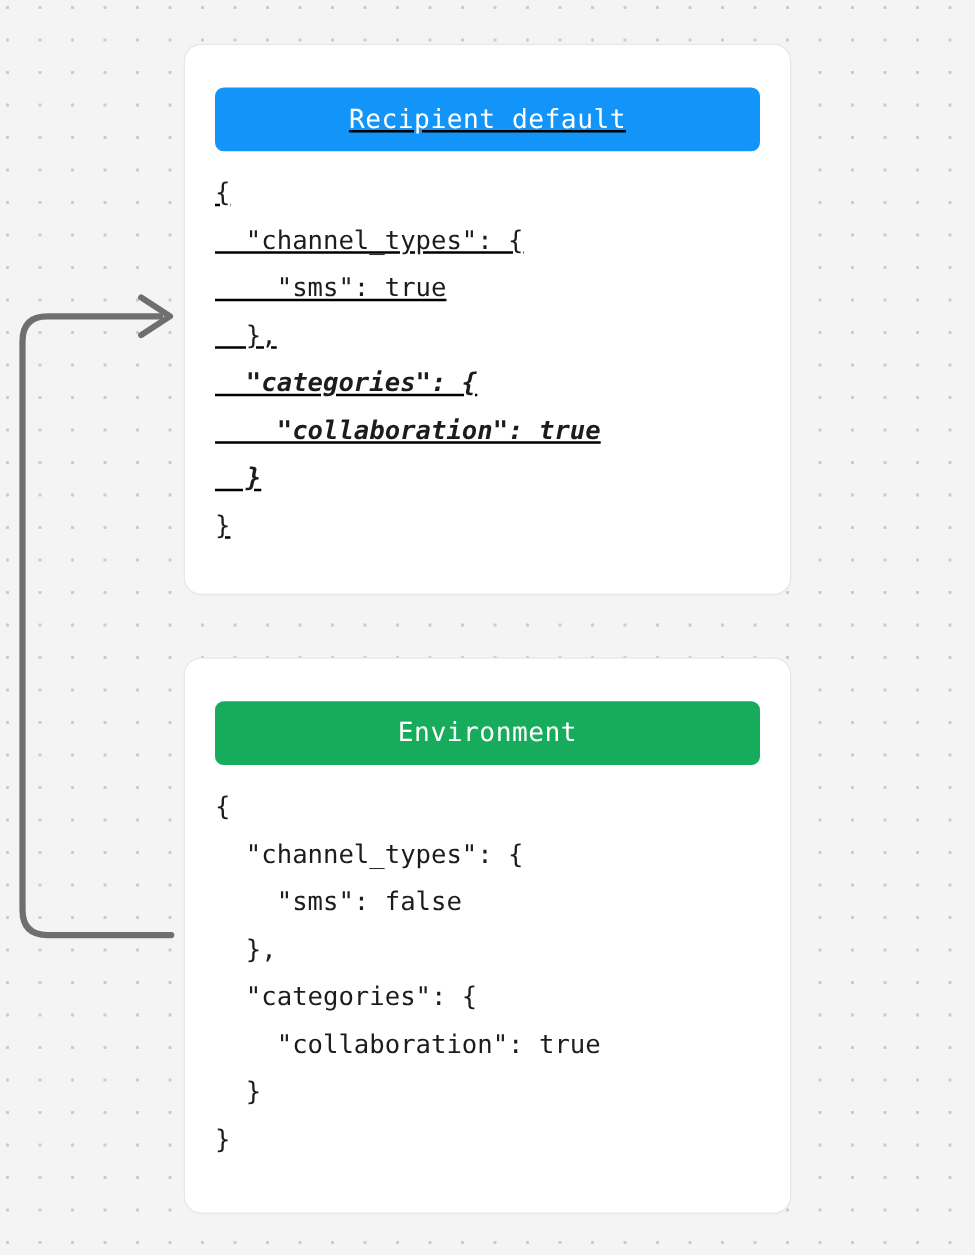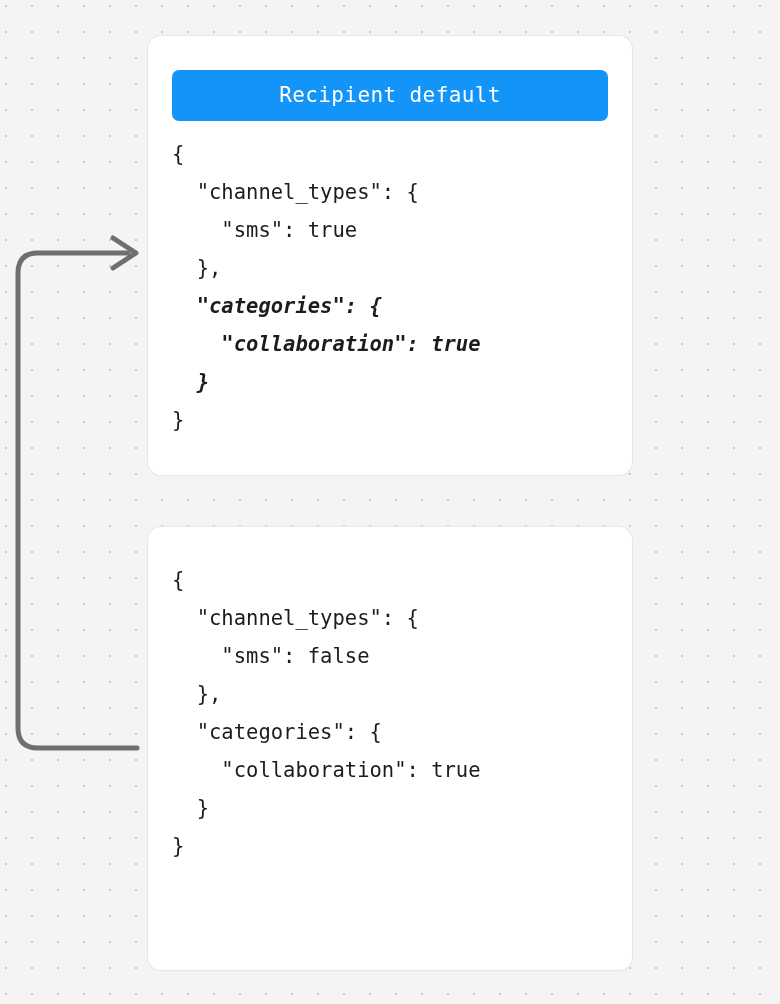--- a/index.html
+++ b/index.html
@@ -40,21 +40,21 @@
   .card {
     position: absolute;
     left: 148px;
     width: 484px;
     background: #ffffff;
     border-radius: 13px;
     box-shadow: 0 0 0 1px #e7e7e7, 0 1px 2px rgba(0,0,0,0.045);
     box-sizing: border-box;
     padding: 34px 24px 26px 24px;
   }
-  .card--recipient { top: 36px;  height: 439px; }
+  .card--recipient { top: 36px;  height: 439px; text-decoration: underline; }
   .card--environment { top: 527px; height: 443px; }
 
   .card-header {
     height: 51px;
     border-radius: 7px;
     display: flex;
     align-items: center;
     justify-content: center;
     margin: 0 0 14px 0;
   }
@@ -94,16 +94,19 @@
   </svg>
 
   <div class="card card--recipient">
     <div class="card-header" style="background-color: rgb(19, 148, 249);">
       <span class="card-header-label" style="color: rgb(255, 255, 255);">Recipient default</span>
     </div>
     <pre class="code-block"><span class="code-line">{</span><span class="code-line">  "channel_types": {</span><span class="code-line">    "sms": true</span><span class="code-line">  },</span><span class="code-line em">  "categories": {</span><span class="code-line em">    "collaboration": true</span><span class="code-line em">  }</span><span class="code-line">}</span></pre>
   </div>
 
   <div class="card card--environment">
+    <div class="card-header" style="background-color: rgb(22, 172, 91);">
+      <span class="card-header-label" style="color: rgb(255, 255, 255);">Environment</span>
+    </div>
     <pre class="code-block"><span class="code-line">{</span><span class="code-line">  "channel_types": {</span><span class="code-line">    "sms": false</span><span class="code-line">  },</span><span class="code-line">  "categories": {</span><span class="code-line">    "collaboration": true</span><span class="code-line">  }</span><span class="code-line">}</span></pre>
   </div>
 
 </div>
 
 </body></html>

